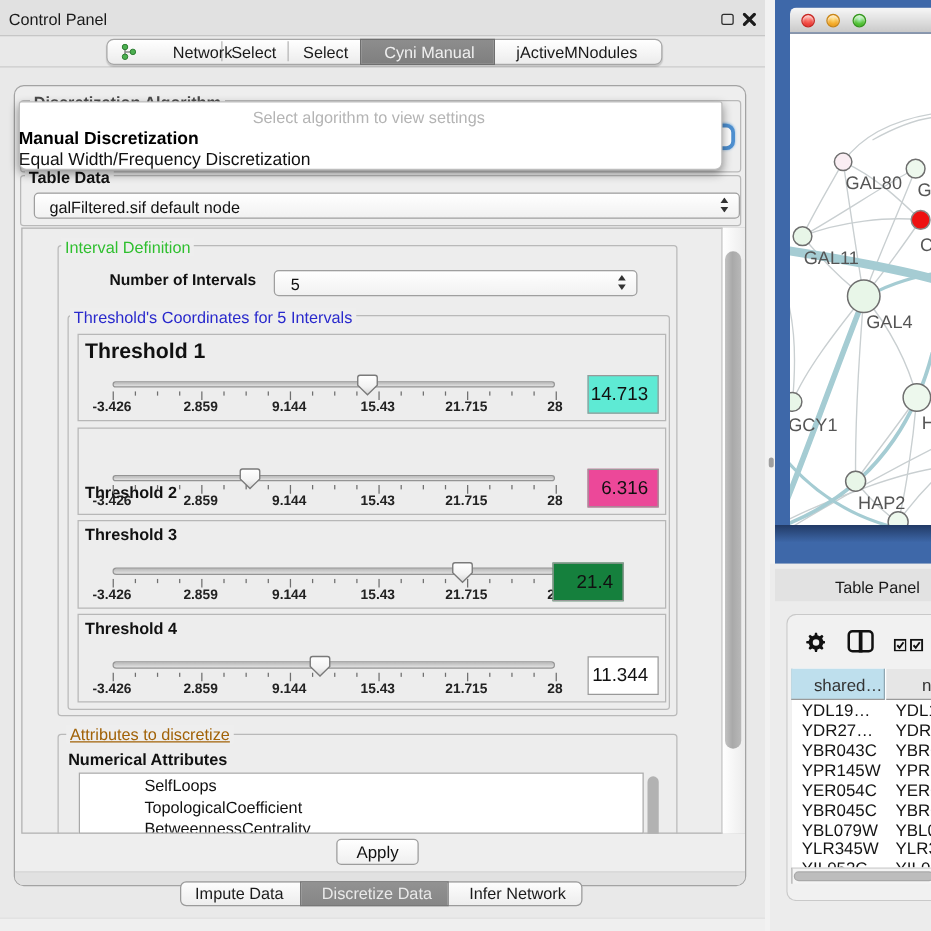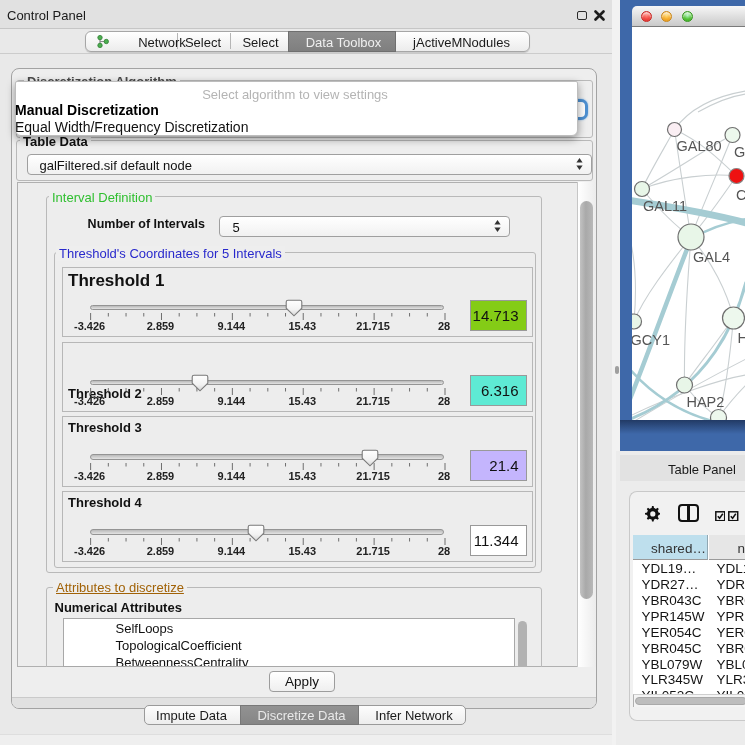--- a/index.html
+++ b/index.html
@@ -28,21 +28,21 @@
 <div class="abs" style="left:230px;top:33px;width:1px;height:16px;background:#b5b5b5;"></div>
 <svg class="abs" style="left:96.5px;top:35px;" width="12" height="13" viewBox="0 0 12 13">
 <path d="M3 3 L3 10 M3 6.5 L9 6.5" stroke="#8a8a8a" stroke-width="1.2" fill="none"></path>
 <circle cx="3" cy="2.6" r="2.2" fill="#4caf50" stroke="#2e7d32" stroke-width="0.8"></circle>
 <circle cx="3" cy="10.4" r="2.2" fill="#4caf50" stroke="#2e7d32" stroke-width="0.8"></circle>
 <circle cx="9.3" cy="6.5" r="2.2" fill="#4caf50" stroke="#2e7d32" stroke-width="0.8"></circle>
 </svg>
 <div class="lbl" style="left:140px;top:41.7px;transform:translate(-50%,-50%);font-size:13px;color:#1a1a1a;font-weight:normal;margin-left:22px;">Network</div>
 <div class="lbl" style="left:203px;top:41.7px;transform:translate(-50%,-50%);font-size:13px;color:#1a1a1a;font-weight:normal;">Select</div>
 <div class="lbl" style="left:260.5px;top:41.7px;transform:translate(-50%,-50%);font-size:13px;color:#1a1a1a;font-weight:normal;">Select</div>
-<div class="lbl" style="left:343.5px;top:41.7px;transform:translate(-50%,-50%);font-size:13px;color:#f0f0f0;font-weight:normal;">Data Toolbox</div>
+<div class="lbl" style="left:343.5px;top:41.7px;transform:translate(-50%,-50%);font-size:13px;color:#f0f0f0;font-weight:normal;">Cyni Manual</div>
 <div class="lbl" style="left:461.5px;top:41.7px;transform:translate(-50%,-50%);font-size:13px;color:#1a1a1a;font-weight:normal;">jActiveMNodules</div>
 <div class="abs" style="left:11px;top:68px;width:586px;height:641px;background:#eeeeee;border:1.5px solid #a3a3a3;border-radius:8px;"></div>
 <div class="groupbox" style="left:16px;top:80px;width:576.5px;height:58px;"></div>
 <div class="glabel" style="left:24px;top:73.5px;color:#4a4a4a;font-weight:bold;">Discretization Algorithm</div>
 <div class="abs" style="left:566px;top:98.5px;width:22px;height:21.5px;background:#fdfdfd;border:3px solid #4d8fd0;border-radius:7px;box-shadow:0 0 2px #7ab0e0;"></div>
 <div class="groupbox" style="left:16px;top:140px;width:576.5px;height:41px;"></div>
 <div class="glabel" style="left:20px;top:133.5px;color:#111;font-weight:bold;">Table Data</div>
 <div class="abs" style="left:14.5px;top:81px;width:563px;height:54.5px;background:#ffffff;border:1px solid #bdbdbd;border-radius:2px 2px 6px 6px;box-shadow:0 3px 8px rgba(0,0,0,0.4);"></div>
 <div class="lbl" style="left:295px;top:93.5px;transform:translate(-50%,-50%);font-size:13px;color:#b4b4b4;font-weight:normal;">Select algorithm to view settings</div>
 <div class="lbl" style="left:15px;top:102px;font-size:14px;font-weight:bold;color:#000;">Manual Discretization</div>
@@ -105,21 +105,21 @@
 <svg class="abs" style="left:285.2px;top:299.1px;" width="18" height="18" viewBox="0 0 18 18">
 <path d="M3 1.2 Q1.2 1.2 1.2 3 L1.2 9.2 L9 16.8 L16.8 9.2 L16.8 3 Q16.8 1.2 15 1.2 Z" fill="url(#tg266.8)" stroke="#7a7a7a" stroke-width="1.1"></path>
 <defs>
       <linearGradient id="tg266.8" x1="0" y1="0" x2="0" y2="1">
         <stop offset="0" stop-color="#ffffff"></stop>
         <stop offset="0.6" stop-color="#f2f2f2"></stop>
         <stop offset="1" stop-color="#d5d5d5"></stop>
       </linearGradient>
     </defs>
 </svg>
-<div class="abs vc" style="left:470px;top:300.3px;width:56.5px;height:31px;background:#84cc16;border:1px solid #999;justify-content:flex-end;padding-right:7px;font-size:15px;color:#111;">14.713</div>
+<div class="abs vc" style="left:470px;top:300.3px;width:56.5px;height:31px;background:#5eead4;border:1px solid #999;justify-content:flex-end;padding-right:7px;font-size:15px;color:#111;">14.713</div>
 <div class="abs" style="left:61.5px;top:341.8px;width:471px;height:70.5px;background:#ededed;border:1px solid #b7b7b7;"></div>
 <div class="lbl" style="left:68px;top:345.8px;font-size:13px;font-weight:bold;color:#111;margin-top:40px;">Threshold 2</div>
 <div class="abs" style="left:89.5px;top:379.8px;width:354.5px;height:5.5px;border:1px solid #949494;border-radius:3px;background:linear-gradient(#b9b9b9,#e3e3e3);"></div>
 <svg class="abs" style="left:61.5px;top:388.3px;" width="471" height="8" viewBox="0 0 471 8">
     <rect x="28.10" y="0" width="1" height="7" fill="#6f6f6f"></rect>
     <rect x="45.82" y="0" width="1" height="3.5" fill="#6f6f6f"></rect>
     <rect x="63.54" y="0" width="1" height="3.5" fill="#6f6f6f"></rect>
     <rect x="81.26" y="0" width="1" height="3.5" fill="#6f6f6f"></rect>
     <rect x="98.98" y="0" width="1" height="7" fill="#6f6f6f"></rect>
     <rect x="116.70" y="0" width="1" height="3.5" fill="#6f6f6f"></rect>
@@ -148,21 +148,21 @@
 <svg class="abs" style="left:190.5px;top:374.1px;" width="18" height="18" viewBox="0 0 18 18">
 <path d="M3 1.2 Q1.2 1.2 1.2 3 L1.2 9.2 L9 16.8 L16.8 9.2 L16.8 3 Q16.8 1.2 15 1.2 Z" fill="url(#tg341.8)" stroke="#7a7a7a" stroke-width="1.1"></path>
 <defs>
       <linearGradient id="tg341.8" x1="0" y1="0" x2="0" y2="1">
         <stop offset="0" stop-color="#ffffff"></stop>
         <stop offset="0.6" stop-color="#f2f2f2"></stop>
         <stop offset="1" stop-color="#d5d5d5"></stop>
       </linearGradient>
     </defs>
 </svg>
-<div class="abs vc" style="left:470px;top:375.3px;width:56.5px;height:31px;background:#5eead4;border:1px solid #999;justify-content:flex-end;padding-right:7px;font-size:15px;color:#111;">6.316</div>
+<div class="abs vc" style="left:470px;top:375.3px;width:56.5px;height:31px;background:#ec4899;border:1px solid #999;justify-content:flex-end;padding-right:7px;font-size:15px;color:#111;">6.316</div>
 <div class="abs" style="left:61.5px;top:416.4px;width:471px;height:70.5px;background:#ededed;border:1px solid #b7b7b7;"></div>
 <div class="lbl" style="left:68px;top:420.4px;font-size:13px;font-weight:bold;color:#111;">Threshold 3</div>
 <div class="abs" style="left:89.5px;top:454.4px;width:354.5px;height:5.5px;border:1px solid #949494;border-radius:3px;background:linear-gradient(#b9b9b9,#e3e3e3);"></div>
 <svg class="abs" style="left:61.5px;top:462.9px;" width="471" height="8" viewBox="0 0 471 8">
     <rect x="28.10" y="0" width="1" height="7" fill="#6f6f6f"></rect>
     <rect x="45.82" y="0" width="1" height="3.5" fill="#6f6f6f"></rect>
     <rect x="63.54" y="0" width="1" height="3.5" fill="#6f6f6f"></rect>
     <rect x="81.26" y="0" width="1" height="3.5" fill="#6f6f6f"></rect>
     <rect x="98.98" y="0" width="1" height="7" fill="#6f6f6f"></rect>
     <rect x="116.70" y="0" width="1" height="3.5" fill="#6f6f6f"></rect>
@@ -191,21 +191,21 @@
 <svg class="abs" style="left:360.6px;top:448.7px;" width="18" height="18" viewBox="0 0 18 18">
 <path d="M3 1.2 Q1.2 1.2 1.2 3 L1.2 9.2 L9 16.8 L16.8 9.2 L16.8 3 Q16.8 1.2 15 1.2 Z" fill="url(#tg416.4)" stroke="#7a7a7a" stroke-width="1.1"></path>
 <defs>
       <linearGradient id="tg416.4" x1="0" y1="0" x2="0" y2="1">
         <stop offset="0" stop-color="#ffffff"></stop>
         <stop offset="0.6" stop-color="#f2f2f2"></stop>
         <stop offset="1" stop-color="#d5d5d5"></stop>
       </linearGradient>
     </defs>
 </svg>
-<div class="abs vc" style="left:470px;top:449.9px;width:56.5px;height:31px;background:#c4b5fd;border:1px solid #999;justify-content:flex-end;padding-right:7px;font-size:15px;color:#111;">21.4</div>
+<div class="abs vc" style="left:442px;top:449.9px;width:56.5px;height:31px;background:#15803d;border:1px solid #999;justify-content:flex-end;padding-right:7px;font-size:15px;color:#111;">21.4</div>
 <div class="abs" style="left:61.5px;top:491.4px;width:471px;height:70.5px;background:#ededed;border:1px solid #b7b7b7;"></div>
 <div class="lbl" style="left:68px;top:495.4px;font-size:13px;font-weight:bold;color:#111;">Threshold 4</div>
 <div class="abs" style="left:89.5px;top:529.4px;width:354.5px;height:5.5px;border:1px solid #949494;border-radius:3px;background:linear-gradient(#b9b9b9,#e3e3e3);"></div>
 <svg class="abs" style="left:61.5px;top:537.9px;" width="471" height="8" viewBox="0 0 471 8">
     <rect x="28.10" y="0" width="1" height="7" fill="#6f6f6f"></rect>
     <rect x="45.82" y="0" width="1" height="3.5" fill="#6f6f6f"></rect>
     <rect x="63.54" y="0" width="1" height="3.5" fill="#6f6f6f"></rect>
     <rect x="81.26" y="0" width="1" height="3.5" fill="#6f6f6f"></rect>
     <rect x="98.98" y="0" width="1" height="7" fill="#6f6f6f"></rect>
     <rect x="116.70" y="0" width="1" height="3.5" fill="#6f6f6f"></rect>

